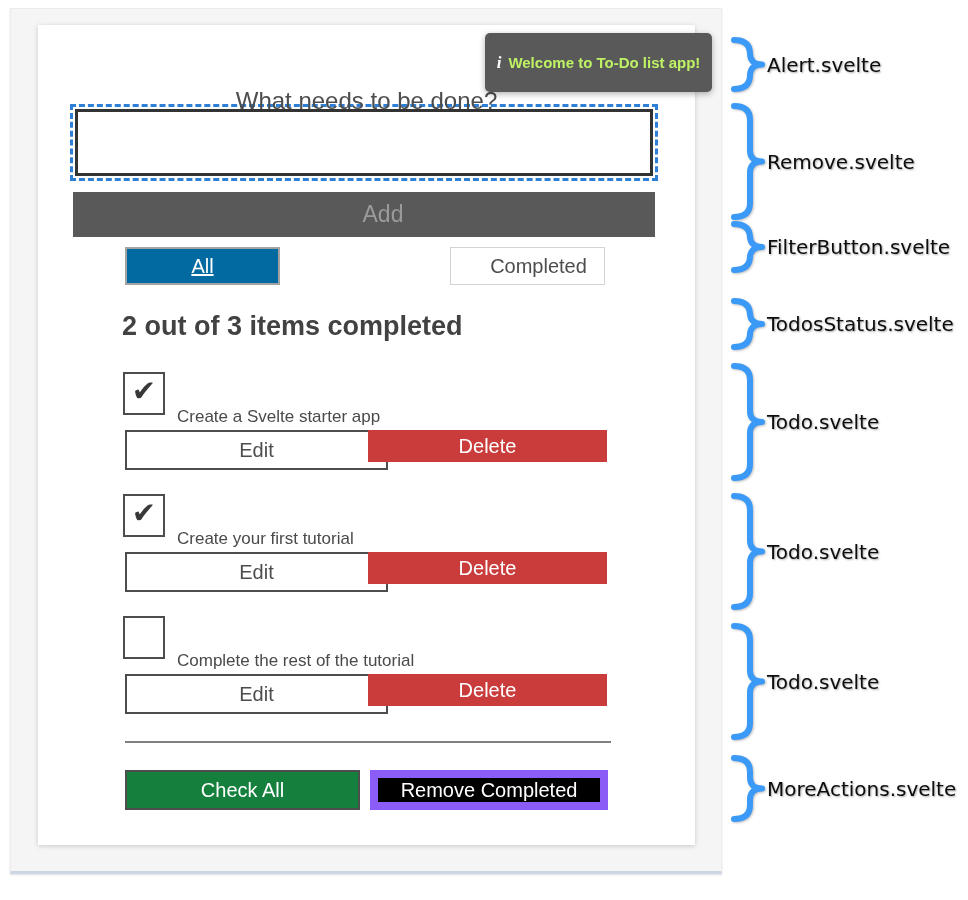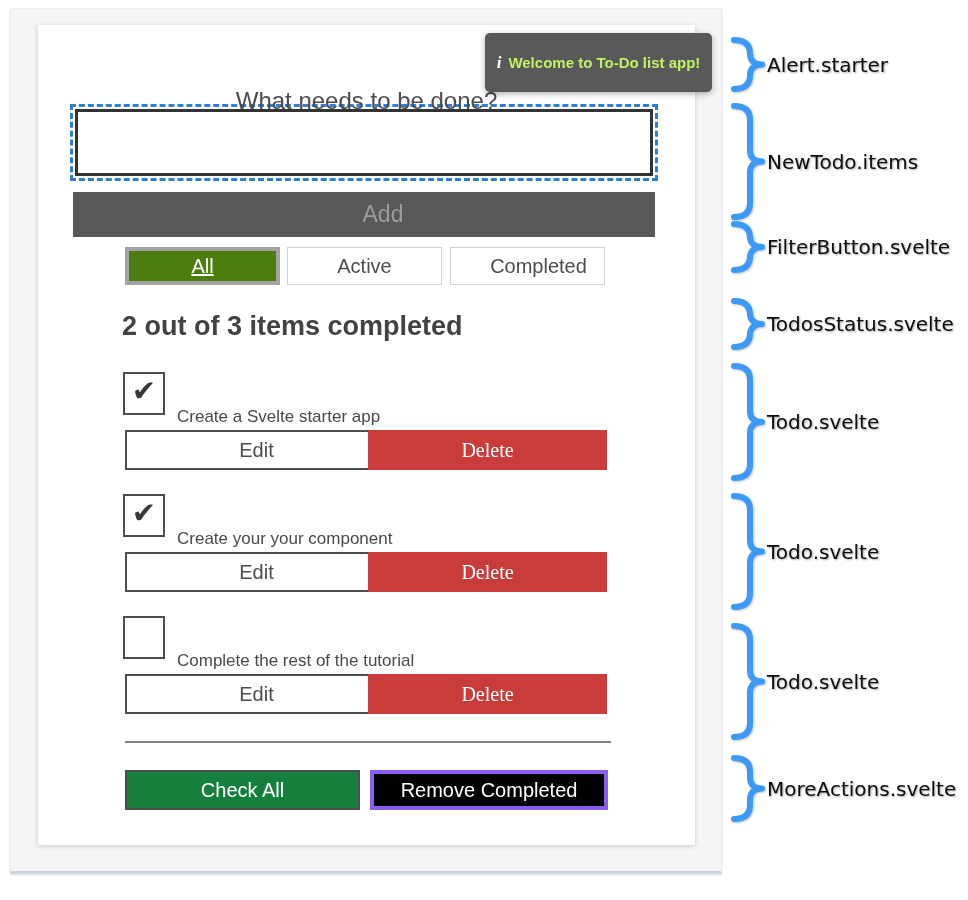--- a/index.html
+++ b/index.html
@@ -35,47 +35,47 @@
               padding:0 10px;outline:none;}
 
   .btn{box-sizing:border-box;display:flex;align-items:center;justify-content:center;
        font-family:"Liberation Sans",sans-serif;cursor:pointer;}
 
   .add-btn{position:absolute;left:35px;top:167px;width:582px;height:45px;
            background:#595959;border:2px solid #595959;color:#9b9b9b;font-size:23px;padding-left:44px;}
 
   .filter-btn{position:absolute;top:222px;width:155px;height:38px;
               background:#ffffff;border:1px solid #d3d3d3;color:#4d4d4d;font-size:20px;}
-  .filter-btn.selected{background:#4d7c0f;border:4px solid #a3a3a3;color:#ffffff;
+  .filter-btn.selected{background:#0369a1;border:2px solid #a3a3a3;color:#ffffff;
               text-decoration:underline;}
   .f-all{left:87px;} .f-active{left:249px;} .f-completed{left:412px;padding-left:28px;}
 
   .status{position:absolute;left:84px;top:286px;font-size:27px;font-weight:bold;
           color:#424242;}
 
   .checkbox{position:absolute;left:85px;width:42px;height:43px;box-sizing:border-box;
             border:2px solid #4d4d4d;background:#fff;display:flex;
             align-items:center;justify-content:center;cursor:pointer;}
   .checkbox .check{display:none;font-family:"DejaVu Sans",sans-serif;
                    font-size:29px;line-height:1;color:#383838;margin-top:-4px;}
   .checkbox.checked .check{display:block;}
   .todo-label{position:absolute;left:139px;font-size:17px;color:#4a4a4a;}
 
   .edit-btn{position:absolute;left:87px;width:263px;height:40px;background:#ffffff;
             border:2px solid #4d4d4d;color:#4d4d4d;font-size:20px;}
-  .delete-btn{position:absolute;left:330px;width:239px;height:40px;background:#ca3c3c;
-            border:2px solid #ca3c3c;color:#ffffff;font-size:20px;font-family:Liberation Serif, serif;}
+  .delete-btn{position:absolute;left:330px;width:239px;height:32px;background:#ca3c3c;
+            border:2px solid #ca3c3c;color:#ffffff;font-size:20px;}
 
   .divider{position:absolute;left:87px;top:716px;width:486px;height:2px;
            background:#808080;}
 
   .checkall-btn{position:absolute;left:87px;top:745px;width:235px;height:40px;
             background:#15803d;border:2px solid #4d4d4d;color:#ffffff;font-size:20px;}
   .removecomp-btn{position:absolute;left:332px;top:745px;width:238px;height:40px;
-            background:#000000;border:4px solid #8b5cf6;color:#ffffff;font-size:20px;}
+            background:#000000;border:8px solid #8b5cf6;color:#ffffff;font-size:20px;}
 
   
   .annotation{position:absolute;left:731px;display:flex;align-items:center;}
   .annotation svg{filter:drop-shadow(1px 1px 1px rgba(0,0,0,.25));flex:none;}
   .ann-label{font-family:"DejaVu Sans",sans-serif;font-size:20px;color:#0d0d0d;
              margin-left:2px;white-space:nowrap;
              text-shadow:1px 1px 2px rgba(0,0,0,.35);}
   .a1{top:37px;} .a2{top:103px;} .a3{top:221px;} .a4{top:298px;}
   .a5{top:363px;} .a6{top:493px;} .a7{top:623px;} .a8{top:755px;}
 </style>
@@ -88,36 +88,35 @@
   <div class="card">
     <div class="heading">What needs to be done?</div>
 
     <div class="focus-ring">
       <input class="todo-input" type="text" value="" style="">
     </div>
 
     <button class="btn add-btn" disabled="">Add</button>
 
     <button class="btn filter-btn f-all selected">All</button>
-    <button class="btn filter-btn f-active">Active</button>
     <button class="btn filter-btn f-completed">Completed</button>
 
     <div class="status">2 out of 3 items completed</div>
 
     <div class="checkbox checked" style="top:347px">
       <span class="check">✔</span>
     </div>
     <div class="todo-label" style="top:382px">Create a Svelte starter app</div>
     <button class="btn edit-btn" style="top:405px">Edit</button>
     <button class="btn delete-btn" style="top:405px">Delete</button>
 
     <div class="checkbox checked" style="top:469px">
       <span class="check">✔</span>
     </div>
-    <div class="todo-label" style="top:504px">Create your your component</div>
+    <div class="todo-label" style="top:504px">Create your first tutorial</div>
     <button class="btn edit-btn" style="top:527px">Edit</button>
     <button class="btn delete-btn" style="top:527px">Delete</button>
 
     <div class="checkbox" style="top:591px">
       
     </div>
     <div class="todo-label" style="top:626px">Complete the rest of the tutorial</div>
     <button class="btn edit-btn" style="top:649px">Edit</button>
     <button class="btn delete-btn" style="top:649px">Delete</button>
 
@@ -129,27 +128,27 @@
 
   <div class="alert">
     <span class="info-i">i</span>
     <span class="alert-text">Welcome to To-Do list app!</span>
   </div>
 
   <div class="annotation a1">
     <svg class="brace" viewBox="0 0 34 55" width="34" height="55">
         <path d="M3 3 C14 3 19 8 19 17 L19 16.5 C19 22.5 22 27.5 31 27.5 C22 27.5 19 32.5 19 38.5 L19 38 C19 47 14 52 3 52" fill="none" stroke="#3b9af8" stroke-width="6" stroke-linecap="round" stroke-linejoin="round"></path>
       </svg>
-    <span class="ann-label">Alert.starter</span>
+    <span class="ann-label">Alert.svelte</span>
   </div>
   <div class="annotation a2">
     <svg class="brace" viewBox="0 0 34 117" width="34" height="117">
         <path d="M3 3 C14 3 19 8 19 17 L19 47.5 C19 53.5 22 58.5 31 58.5 C22 58.5 19 63.5 19 69.5 L19 100 C19 109 14 114 3 114" fill="none" stroke="#3b9af8" stroke-width="6" stroke-linecap="round" stroke-linejoin="round"></path>
       </svg>
-    <span class="ann-label">NewTodo.items</span>
+    <span class="ann-label">Remove.svelte</span>
   </div>
   <div class="annotation a3">
     <svg class="brace" viewBox="0 0 34 52" width="34" height="52">
         <path d="M3 3 C14 3 19 8 19 17 L19 15 C19 21 22 26 31 26 C22 26 19 31 19 37 L19 35 C19 44 14 49 3 49" fill="none" stroke="#3b9af8" stroke-width="6" stroke-linecap="round" stroke-linejoin="round"></path>
       </svg>
     <span class="ann-label">FilterButton.svelte</span>
   </div>
   <div class="annotation a4">
     <svg class="brace" viewBox="0 0 34 52" width="34" height="52">
         <path d="M3 3 C14 3 19 8 19 17 L19 15 C19 21 22 26 31 26 C22 26 19 31 19 37 L19 35 C19 44 14 49 3 49" fill="none" stroke="#3b9af8" stroke-width="6" stroke-linecap="round" stroke-linejoin="round"></path>

